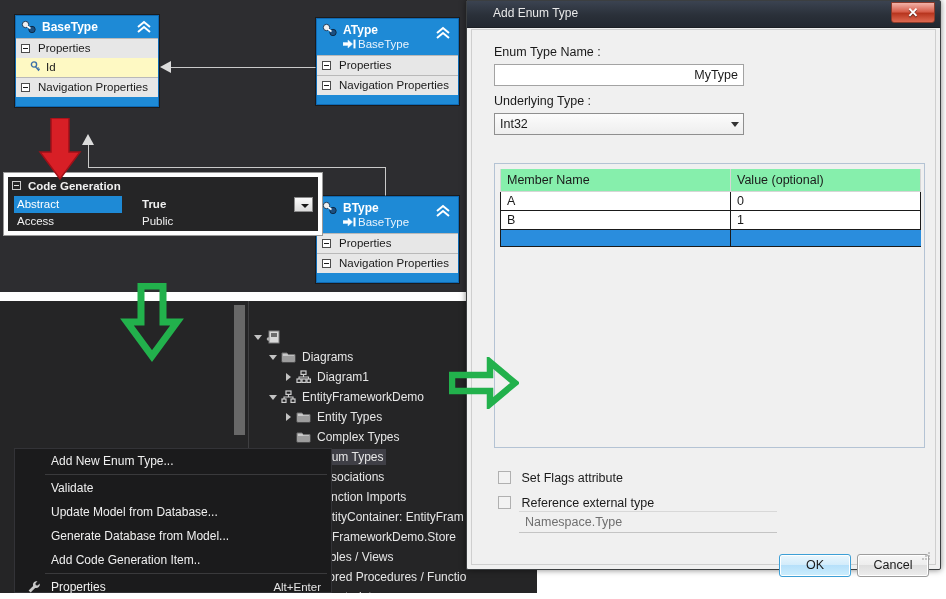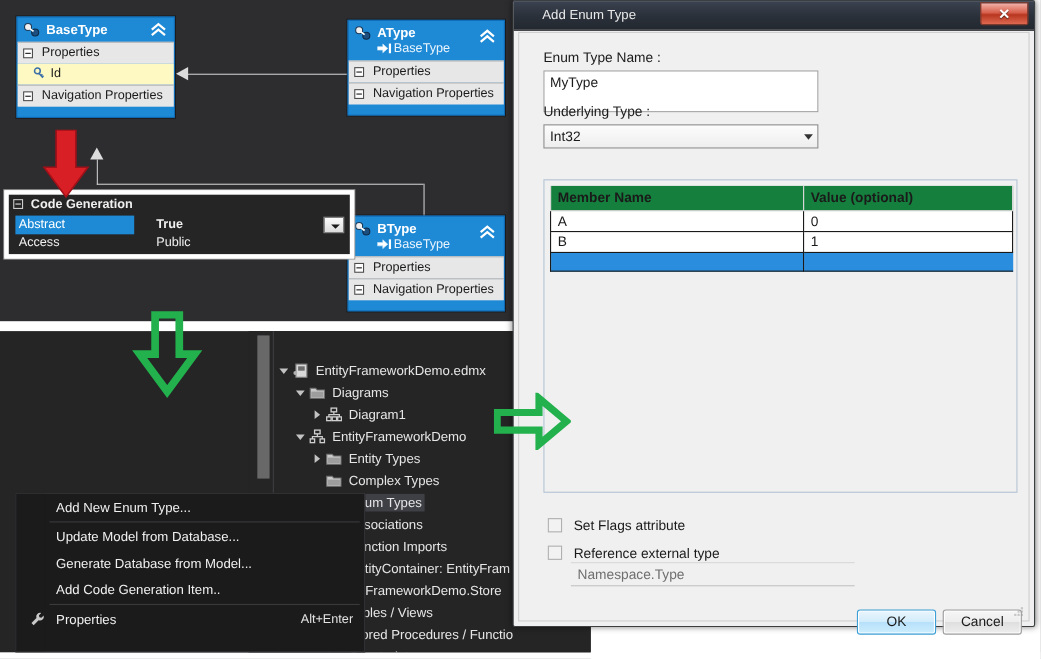--- a/index.html
+++ b/index.html
@@ -237,22 +237,22 @@
   .grid-box {
     position: absolute; left: 22px; top: 133px; width: 431px; height: 285px;
     background: #f0f0f0; border: 1px solid #b4c3d4;
   }
   .grid-table {
     position: absolute; left: 5px; top: 5px; width: 421px;
     border-collapse: collapse;
     font-size: 12.5px;
   }
   .grid-table th {
-    background: #15803d; color: #1a1a1a;
-    font-weight: bold; text-align: left;
+    background: #86efac; color: #1a1a1a;
+    font-weight: normal; text-align: left;
     padding: 4px 6px; border: 1px solid #d6d6d6;
     border-left: none; border-top: none;
   }
   .grid-table th:first-child { border-left: 1px solid #d6d6d6; }
   .grid-table td {
     background: #ffffff; color: #1a1a1a;
     padding: 2px 6px; border: 1px solid #1a1a1a;
     height: 17px;
   }
   .grid-table tr.newrow td {
@@ -433,21 +433,20 @@
     <div class="tree-divider"></div>
     <div class="tree-items">
 
       <div class="tree-row">
         <span class="tw open" style="left:4px;"></span>
         <svg class="ticon" style="left:16px;" viewBox="0 0 15 14">
           <rect x="3" y="1" width="10" height="12" fill="#d9d9d9" stroke="#7d7d7d"></rect>
           <circle cx="2.5" cy="9" r="1.8" fill="#b0b0b0"></circle>
           <rect x="5" y="3" width="6" height="4" fill="#6d6d6d"></rect>
         </svg>
-        <span class="tree-label" style="margin-left:34px;">EntityFrameworkDemo.edmx</span>
       </div>
 
       <div class="tree-row">
         <span class="tw open" style="left:19px;"></span>
         <svg class="ticon" style="left:31px;" viewBox="0 0 15 14">
           <path d="M1 3 h5 l1.4 1.6 h6.6 v7.4 h-13 z" fill="#c9c9c9" stroke="#6f6f6f"></path>
           <rect x="2" y="6" width="11" height="5" fill="#9d9d9d"></rect>
         </svg>
         <span class="tree-label" style="margin-left:49px;">Diagrams</span>
       </div>
@@ -552,20 +551,23 @@
 
     </div>
   </div>
 
   <div class="ctx-menu">
     <div class="ctx-gutter"></div>
     <div class="ctx-item">
       <span>Add New Enum Type...</span>
     </div>
     <div class="ctx-sep"></div>
+    <div class="ctx-item">
+      <span>Validate</span>
+    </div>
     <div class="ctx-item">
       <span>Update Model from Database...</span>
     </div>
     <div class="ctx-item">
       <span>Generate Database from Model...</span>
     </div>
     <div class="ctx-item">
       <span>Add Code Generation Item..</span>
     </div>
     <div class="ctx-sep"></div>
@@ -580,21 +582,21 @@
 
   <div class="dialog">
     <div class="dlg-titlebar">
       <span class="dlg-title">Add Enum Type</span>
       <div class="dlg-close">✕</div>
     </div>
 
     <div class="dlg-body">
 
       <div class="dlg-label" style="left:22px; top:15px;">Enum Type Name :</div>
-      <div class="dlg-input" style="left:22px; top:34px; width:250px; height:38px;">MyType</div>
+      <div class="dlg-input" style="left:22px; top:34px; width:250px; height:22px;text-align:right;">MyType</div>
 
       <div class="dlg-label" style="left:22px; top:64px;">Underlying Type :</div>
       <div class="dlg-combo" style="left:22px; top:83px; width:250px; height:22px;">
         <span>Int32</span>
         <span class="combo-arrow"></span>
       </div>
 
       <div class="grid-box">
         <table class="grid-table">
           <thead>

